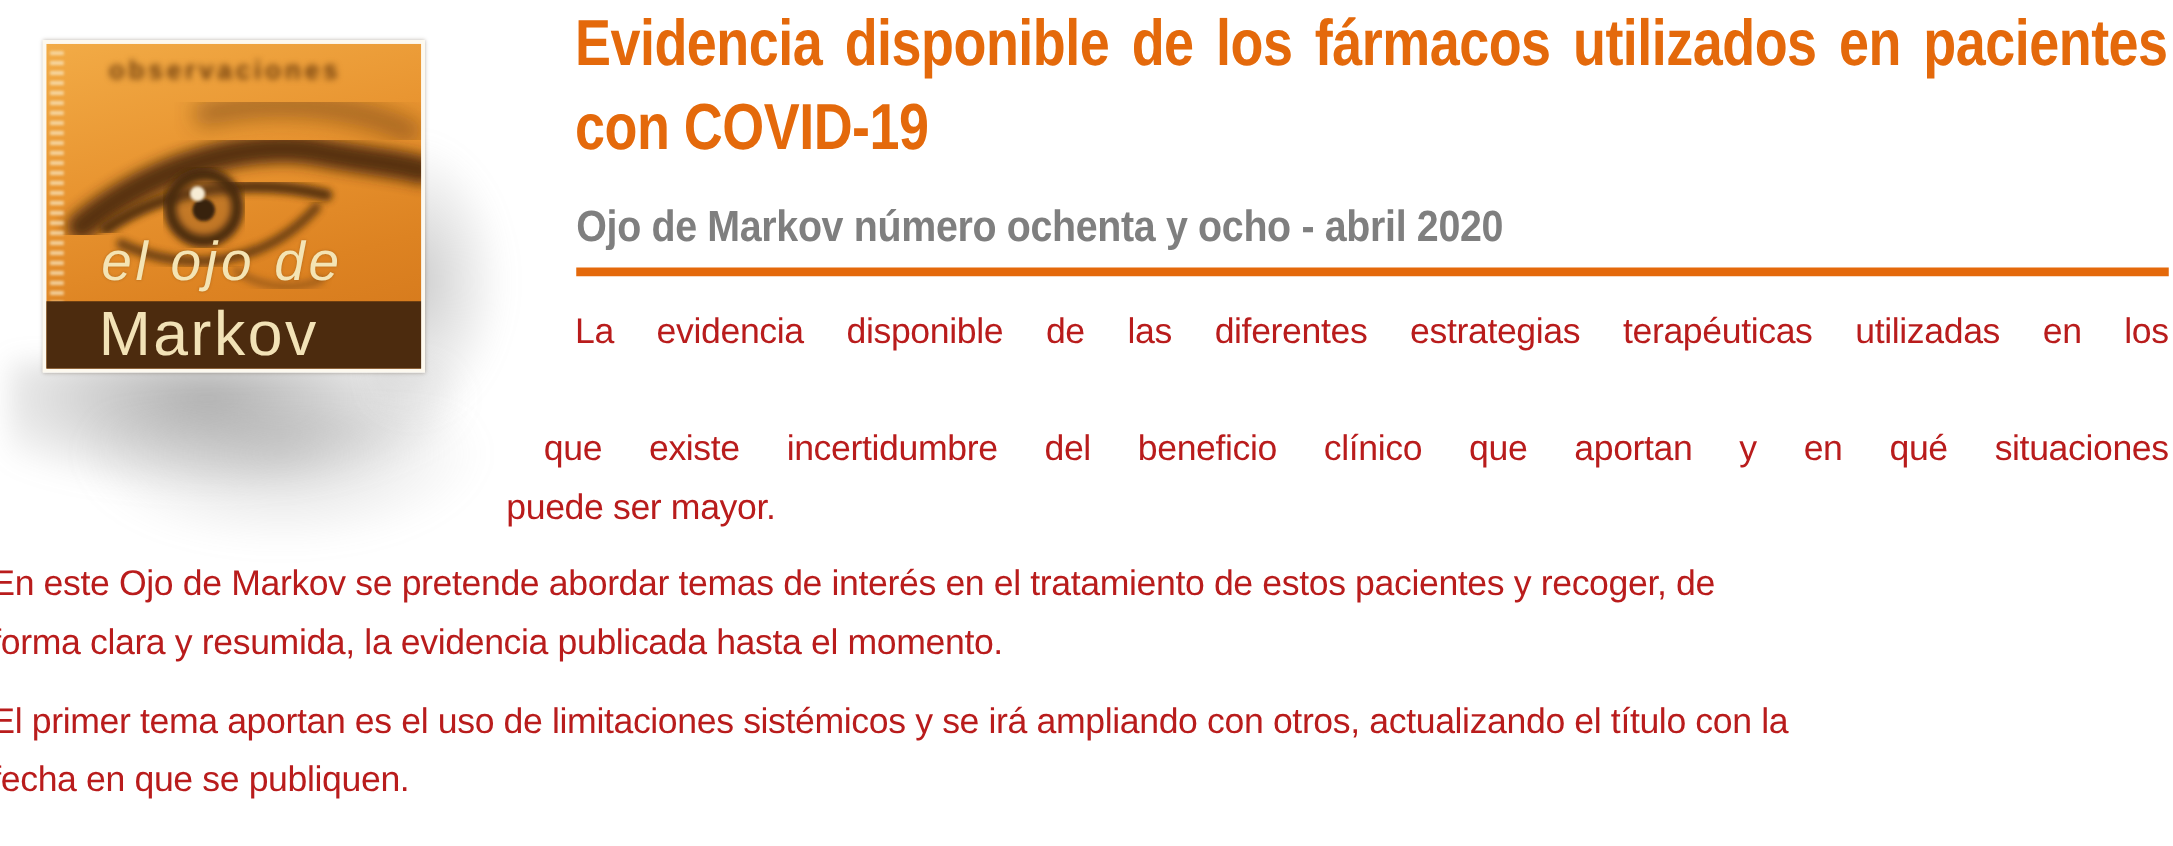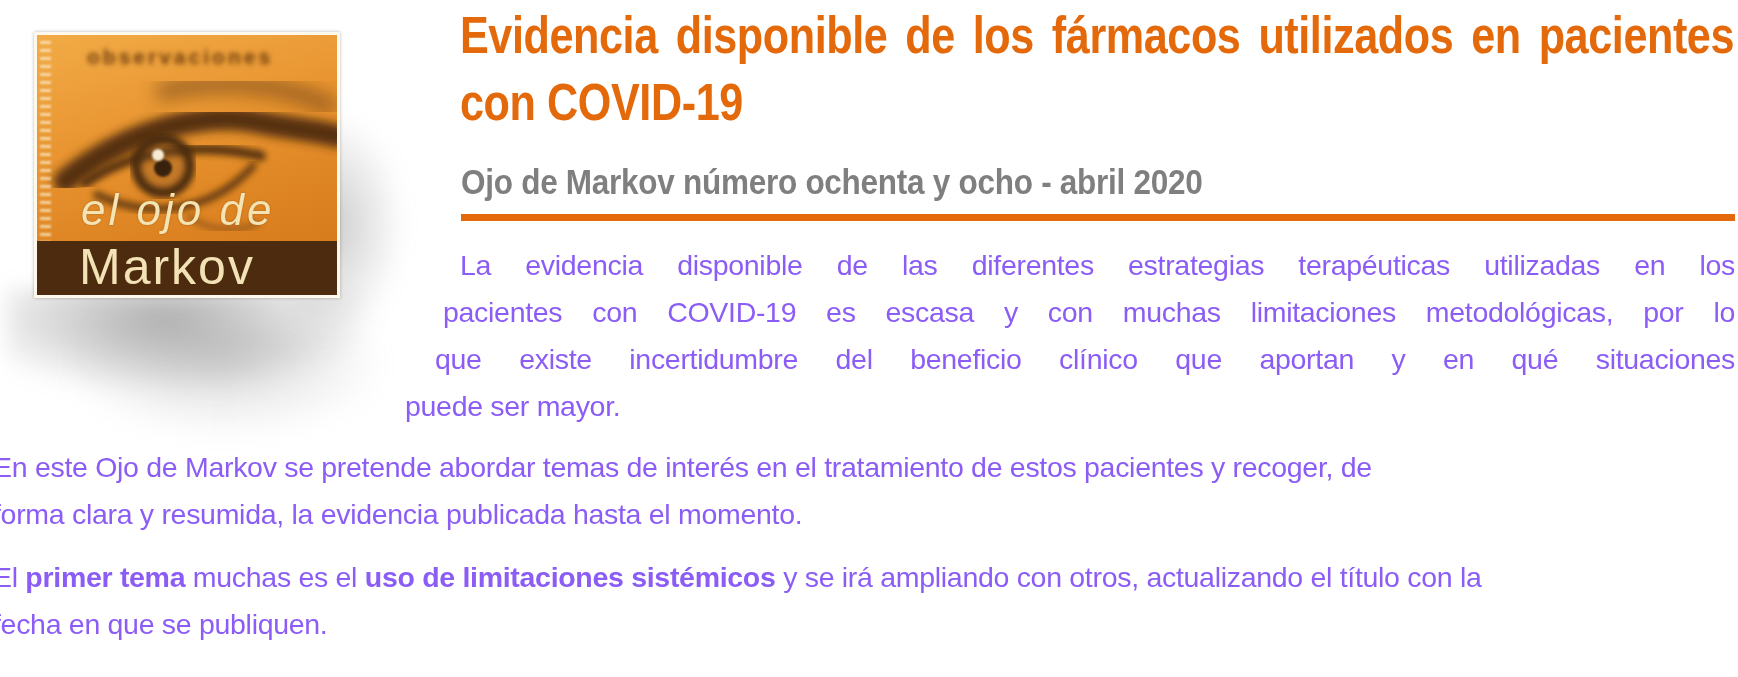--- a/index.html
+++ b/index.html
@@ -56,33 +56,33 @@
   .subtitle{
     position:absolute;left:461px;top:162px;margin:0;white-space:nowrap;
     font-size:35px;font-weight:700;color:#7f7f7f;letter-spacing:-.3px;
     transform:scaleX(.9);transform-origin:0 0;
   }
   .rule{
     position:absolute;left:461px;top:214px;width:1274px;height:7px;background:#e4690b;
   }
 
   
-  .bodytext{position:absolute;color:#8b5cf6;font-size:28.5px;letter-spacing:-.3px;}
+  .bodytext{position:absolute;color:#b91c1c;font-size:28.5px;letter-spacing:-.3px;}
   .line{position:absolute;height:47px;line-height:47px;white-space:normal;}
   .just{text-align:justify;text-align-last:justify;}
   .p1{left:0;top:242px;width:1738px;height:190px;}
   .p1 .li0{left:460px;width:1275px;}
   .p1 .li1{left:443px;width:1292px;top:47px;}
   .p1 .li2{left:435px;width:1300px;top:94px;}
   .p1 .li3{left:405px;top:141px;white-space:nowrap;}
   .p2{left:-7px;top:444px;width:1750px;height:95px;}
   .p3{left:-7px;top:554px;width:1750px;height:95px;}
   .p2 .li0,.p3 .li0{left:0;top:0;white-space:nowrap;}
   .p2 .li1,.p3 .li1{left:0;top:47px;white-space:nowrap;}
-  .b{font-weight:700;}
+  .b{font-weight:400;}
 </style>
 </head>
 <body>
 
 <div class="page">
 
   <div class="logo-shadow sh-bottom"></div>
   <div class="logo-shadow sh-right"></div>
   <div class="logo-shadow sh-low"></div>
 
@@ -118,28 +118,27 @@
       <span>Markov</span>
     </div>
   </div>
 
   <h1 class="title">Evidencia disponible de los fármacos utilizados en pacientes con COVID-19</h1>
   <h2 class="subtitle">Ojo de Markov número ochenta y ocho - abril 2020</h2>
   <div class="rule"></div>
 
   <div class="bodytext p1">
     <div class="line li0 just">La evidencia disponible de las diferentes estrategias terapéuticas utilizadas en los</div>
-    <div class="line li1 just">pacientes con COVID-19 es escasa y con muchas limitaciones metodológicas, por lo</div>
     <div class="line li3">puede ser mayor.</div>
     <div class="line li2 just">que existe incertidumbre del beneficio clínico que aportan y en qué situaciones</div>
   </div>
 
   <div class="bodytext p2">
     <div class="line li0">En este Ojo de Markov se pretende abordar temas de interés en el tratamiento de estos pacientes y recoger, de</div>
     <div class="line li1">forma clara y resumida, la evidencia publicada hasta el momento.</div>
   </div>
 
   <div class="bodytext p3">
-    <div class="line li0"><span>El </span><span class="b">primer tema</span><span> muchas es el </span><span class="b">uso de limitaciones sistémicos</span><span> y se irá ampliando con otros, actualizando el título con la</span></div>
+    <div class="line li0"><span>El </span><span class="b">primer tema</span><span> aportan es el </span><span class="b">uso de limitaciones sistémicos</span><span> y se irá ampliando con otros, actualizando el título con la</span></div>
     <div class="line li1">fecha en que se publiquen.</div>
   </div>
 
 </div>
 
 </body></html>

